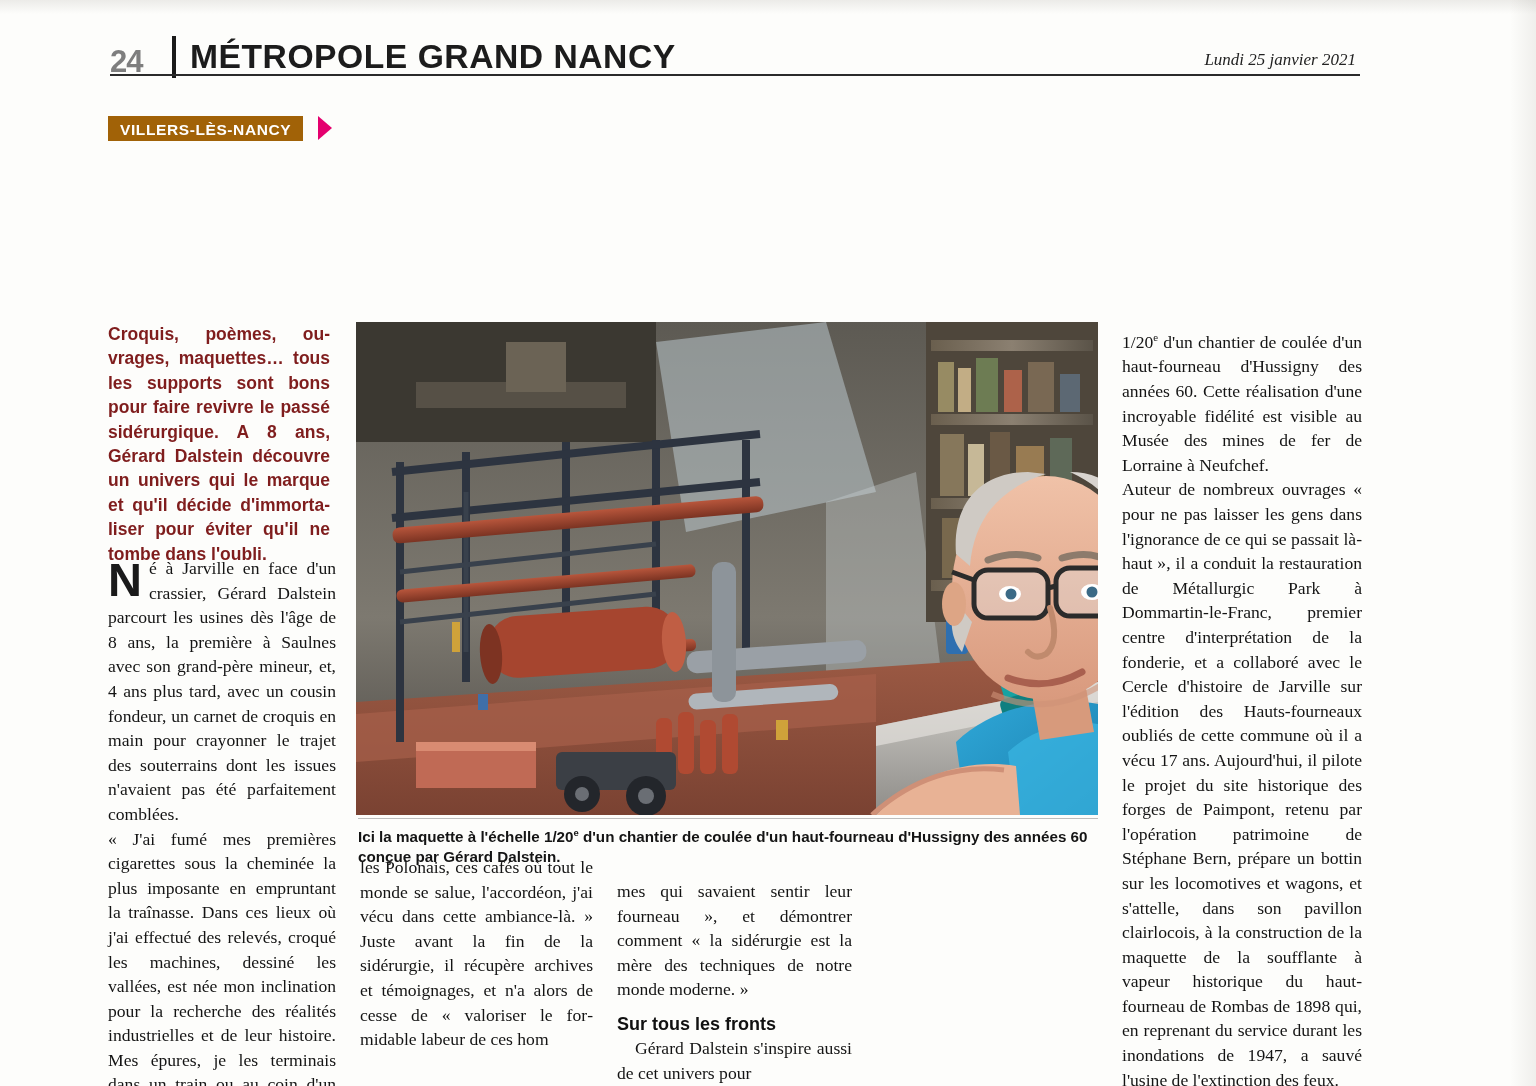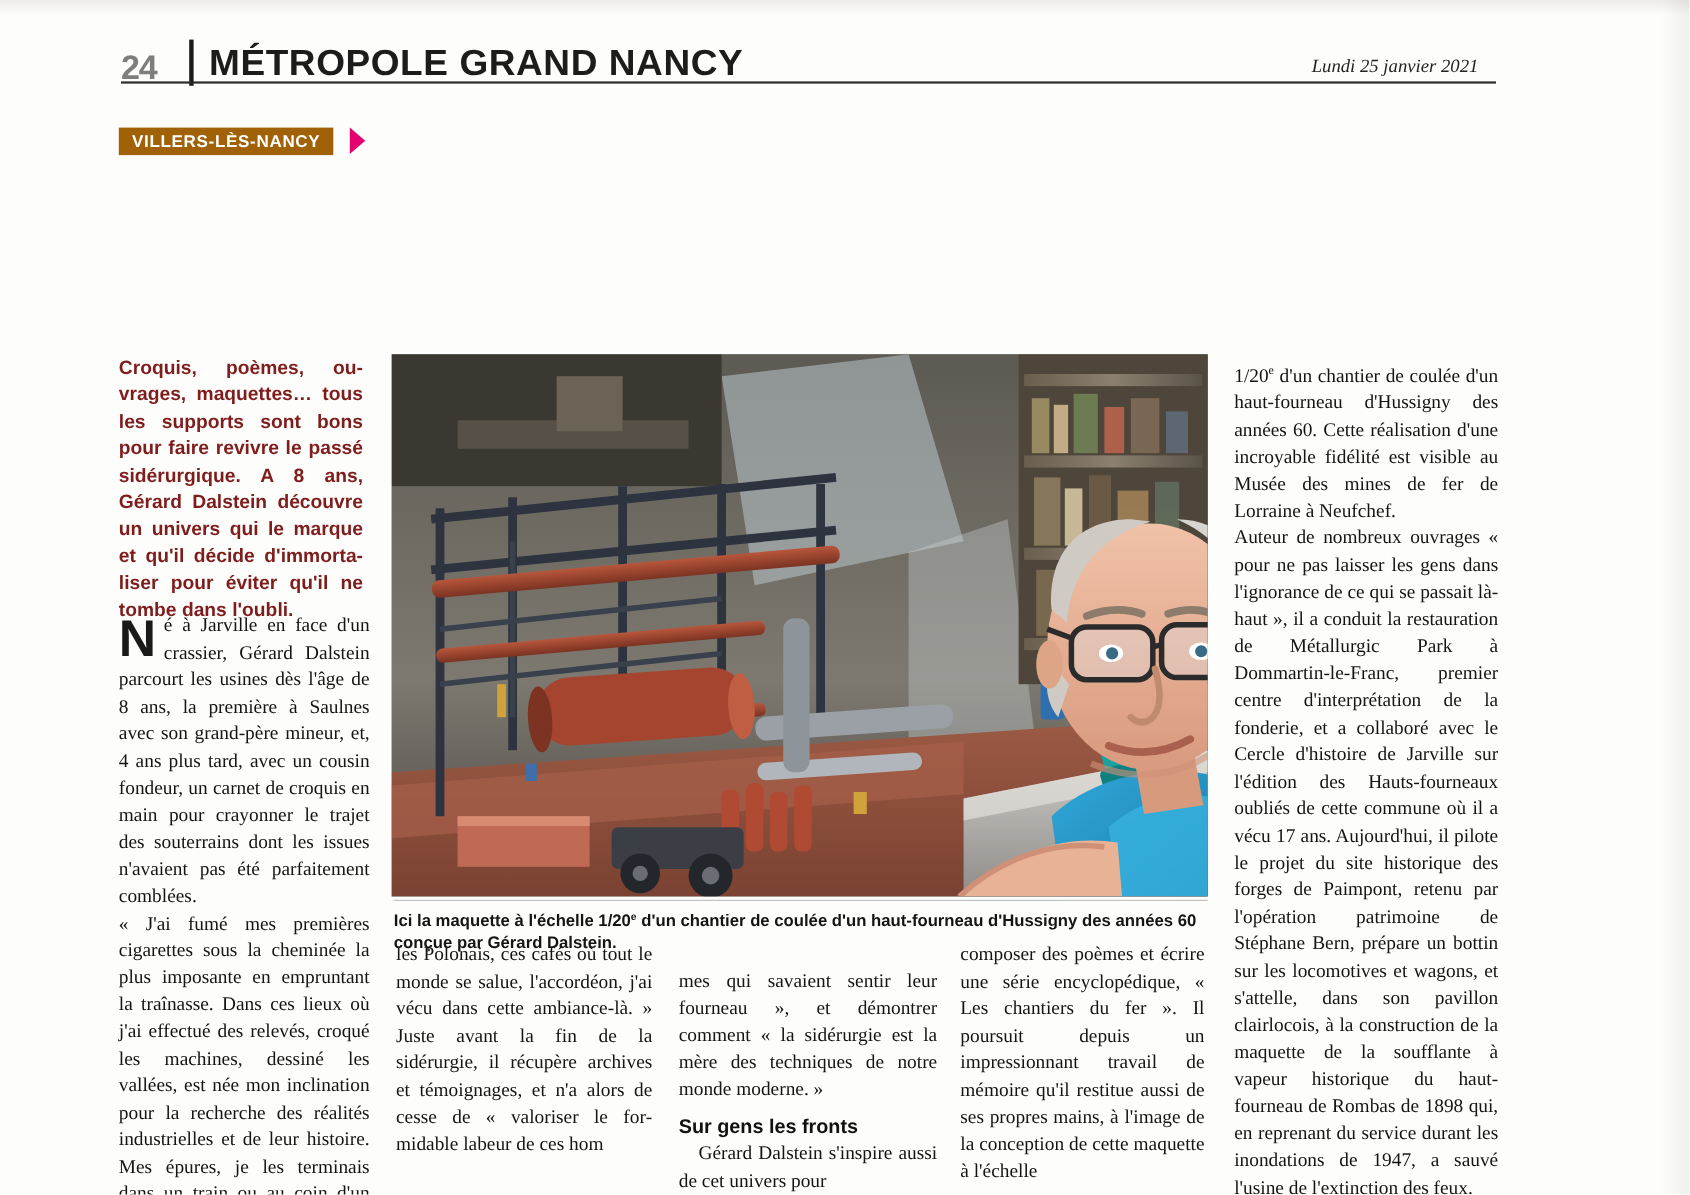--- a/index.html
+++ b/index.html
@@ -56,21 +56,21 @@
     font-weight: bold;
     font-size: 33px;
     letter-spacing: 0.5px;
     color: #1c1c1c;
     white-space: nowrap;
     transform: scaleX(1.02);
     transform-origin: left top;
   }
   .issue-date {
     position: absolute;
-    right: 16px;
+    right: 4px;
     top: 32px;
     font-family: "Liberation Serif", serif;
     font-size: 17px;
     font-style: italic;
     color: #222;
     white-space: nowrap;
   }
   .header-hr {
     position: absolute;
     left: 110px;
@@ -448,26 +448,23 @@
     <p class="dropcap-para"><span class="dropcap">N</span><span>é à Jarville en face d'un crassier, Gérard Dal­stein parcourt les usines dès l'âge de 8 ans, la première à Saulnes avec son grand-père mineur, et, 4 ans plus tard, avec un cou­sin fondeur, un carnet de croquis en main pour crayonner le trajet des sou­terrains dont les issues n'avaient pas été parfaite­ment comblées.</span></p>
     <p>« J'ai fumé mes premières cigarettes sous la cheminée la plus imposante en em­pruntant la traînasse. Dans ces lieux où j'ai effectué des relevés, croqué les machi­nes, dessiné les vallées, est née mon inclination pour la recherche des réalités in­dustrielles et de leur histoi­re. Mes épures, je les termi­nais dans un train ou au coin d'un bar. Les Italiens,</p>
   </div>
 
   <div class="col" id="col2">
     <p>les Polonais, ces cafés où tout le monde se salue, l'ac­cordéon, j'ai vécu dans cet­te ambiance-là. » Juste avant la fin de la sidérurgie, il récupère archives et té­moignages, et n'a alors de cesse de « valoriser le for­midable labeur de ces hom­</p>
   </div>
 
   <div class="col" id="col3">
     <p>mes qui savaient sentir leur fourneau », et démontrer comment « la sidérurgie est la mère des techniques de notre monde moderne. »</p>
-    <p class="subhead">Sur gens les fronts</p>
+    <p class="subhead">Sur tous les fronts</p>
     <p class="indent">Gérard Dalstein s'inspire aussi de cet univers pour</p>
   </div>
 
-  <div class="col" id="col4">
-    <p>composer des poèmes et écrire une série encyclopé­dique, « Les chantiers du fer ». Il poursuit depuis un impressionnant travail de mémoire qu'il restitue aussi de ses propres mains, à l'image de la conception de cette maquette à l'échelle</p>
-  </div>
 
   <div class="col" id="col5">
     <p><span>1/20</span><sup>e</sup><span> d'un chantier de cou­lée d'un haut-fourneau d'Hussigny des années 60. Cette réalisation d'une in­croyable fidélité est visible au Musée des mines de fer de Lorraine à Neufchef.</span></p>
     <p>Auteur de nombreux ou­vrages « pour ne pas laisser les gens dans l'ignorance de ce qui se passait là-haut », il a conduit la res­tauration de Métallurgic Park à Dommartin-le-Franc, premier centre d'in­terprétation de la fonderie, et a collaboré avec le Cer­cle d'histoire de Jarville sur l'édition des Hauts-four­neaux oubliés de cette com­mune où il a vécu 17 ans. Aujourd'hui, il pilote le projet du site historique des forges de Paimpont, re­tenu par l'opération patri­moine de Stéphane Bern, prépare un bottin sur les locomotives et wagons, et s'attelle, dans son pavillon clairlocois, à la construc­tion de la maquette de la soufflante à vapeur histori­que du haut-fourneau de Rombas de 1898 qui, en reprenant du service du­rant les inondations de 1947, a sauvé l'usine de l'extinction des feux.</p>
   </div>
 
 </div>
 
 </body></html>

